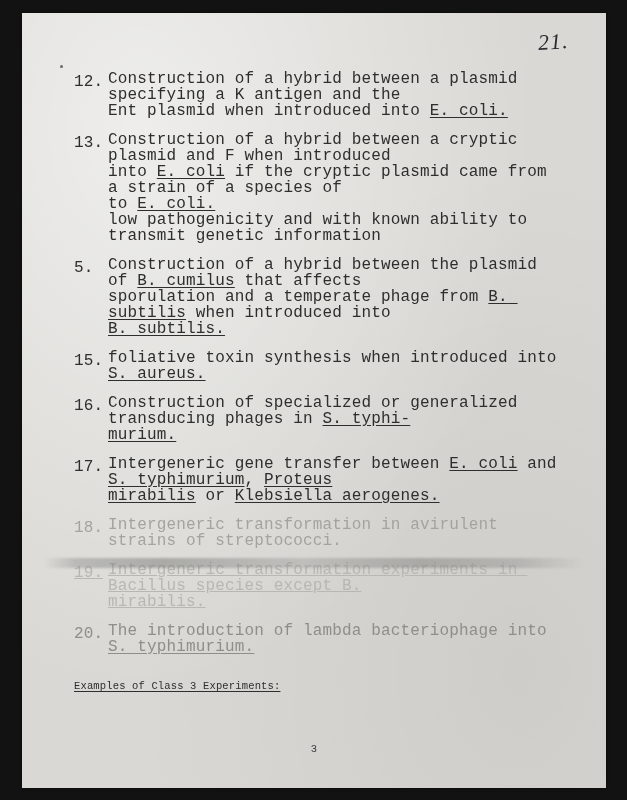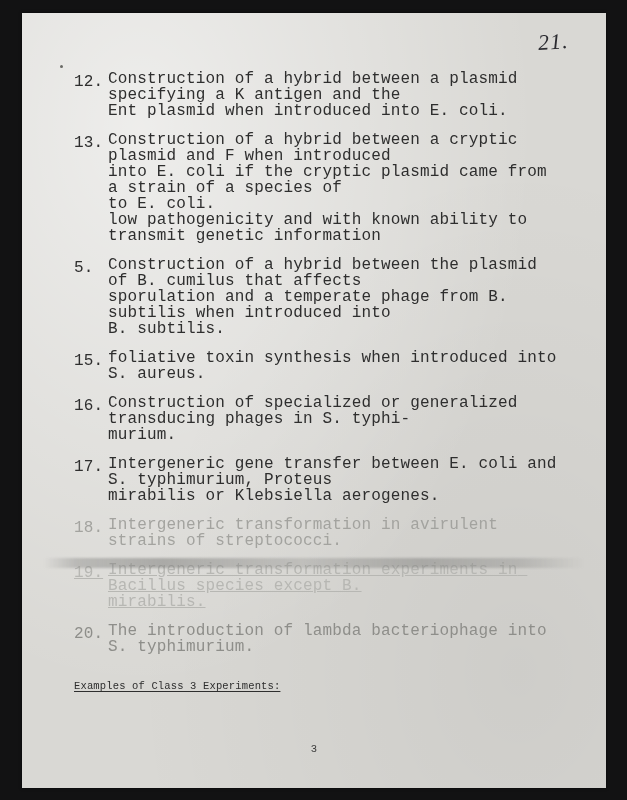--- a/index.html
+++ b/index.html
@@ -79,20 +79,21 @@
     flex: 1 1 auto;
   }
   .ln {
     font-size: 16px;
     line-height: 16px;
     color: #2e2e2e;
     letter-spacing: 0.15px;
     white-space: pre-wrap;
   }
   .u {
+    text-decoration: underline;
     text-underline-offset: 2px;
   }
   
   .fade-1 .ln, .fade-1 .num { color: #a3a39f; }
   .fade-2 .ln, .fade-2 .num { color: #b7b7b3; text-decoration: underline; }
   .fade-3 .ln, .fade-3 .num { color: #8e8e8a; }
 
   .smudge {
     position: absolute;
     left: 22px;

